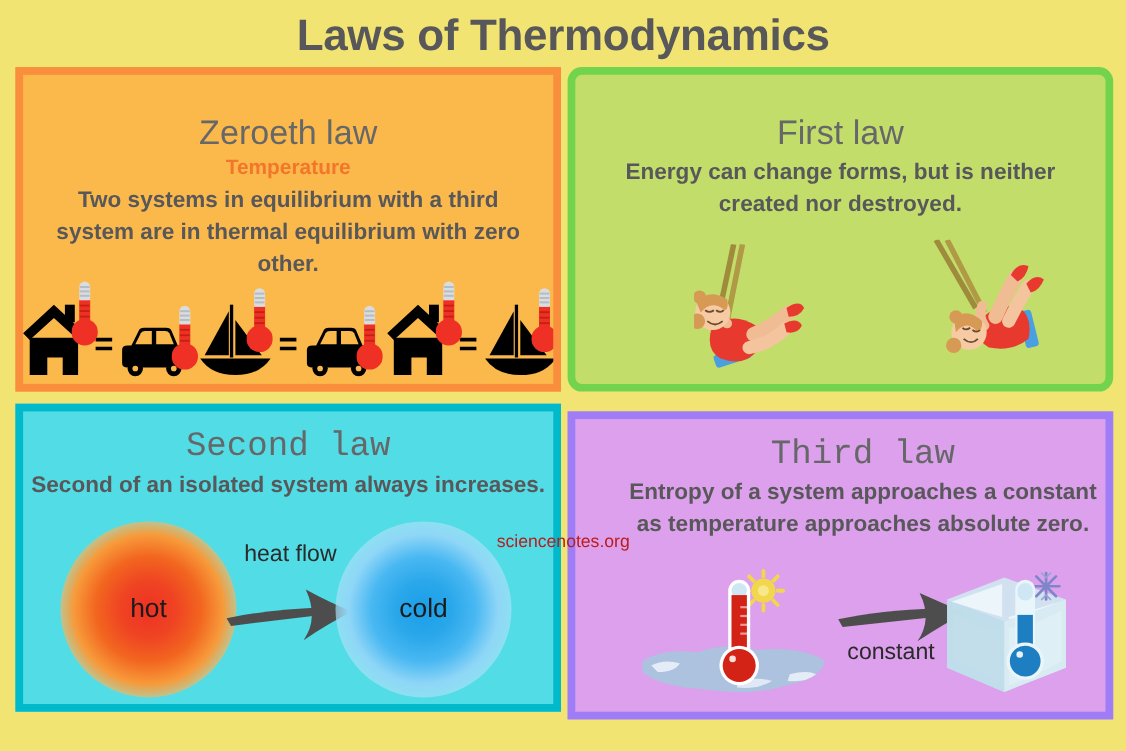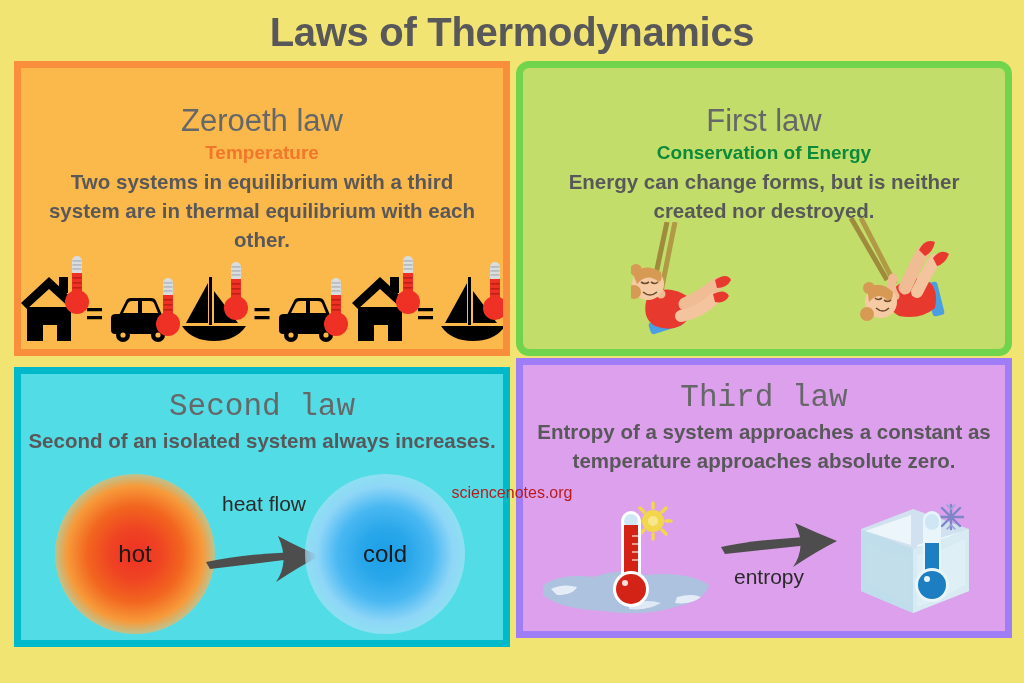--- a/index.html
+++ b/index.html
@@ -47,24 +47,25 @@
     border-color: #72d44c;
     border-radius: 13px;
   }
   .panel-second {
     left: 14px; top: 367px; width: 496px; height: 280px;
     background: #52dce5;
     border-width: 7px;
     border-color: #00b9cb;
   }
   .panel-third {
-    left: 516px; top: 358px; width: 496px; height: 280px;
+    left: 516px; top: 374px; width: 496px; height: 280px;
     background: #dda0ec;
     border-width: 7px;
     border-color: #9e7df6;
+    padding-left: 41px;
   }
 
   .panel-inner {
     position: relative;
     width: 100%; height: 100%;
   }
 
   .law-title {
     text-align: center;
     font-size: 31px;
@@ -225,21 +226,21 @@
 <body>
 
 <div id="infographic">
 
   <div class="title">Laws of Thermodynamics</div>
 
   <div class="panel panel-zeroeth">
     <div class="panel-inner">
       <div class="law-title">Zeroeth law</div>
       <div class="law-subtitle temp">Temperature</div>
-      <div class="law-body">Two systems in equilibrium with a third system are in thermal equilibrium with each other.</div>
+      <div class="law-body">Two systems in equilibrium with a third system are in thermal equilibrium with zero other.</div>
 
       <div class="icon-row">
 
         <div class="eqgroup">
           <div class="obj house">
             <svg width="68" height="74" viewBox="0 0 68 74">
               <polygon points="6,34 34,8 62,34 56,40 34,20 12,40" fill="#000"></polygon>
               <rect x="44" y="8" width="9" height="16" fill="#000"></rect>
               <path d="M12 38 L56 38 L56 72 L42 72 L42 56 L28 56 L28 72 L12 72 Z" fill="#000"></path>
             </svg>
@@ -368,21 +369,20 @@
           </div>
         </div>
 
       </div>
     </div>
   </div>
 
   <div class="panel panel-first">
     <div class="panel-inner">
       <div class="law-title">First law</div>
-      <div class="law-subtitle energy">Conservation of Energy</div>
       <div class="law-body">Energy can change forms, but is neither created nor destroyed.</div>
 
       <div class="swing-area">
 
         <div class="swing-left">
           <svg width="118" height="128" viewBox="0 0 118 128">
 
             <path d="M36 0 L22 66" stroke="#9e8b3c" stroke-width="5" fill="none"></path>
             <path d="M44 0 L30 70" stroke="#b09a45" stroke-width="5" fill="none"></path>
 
@@ -516,21 +516,21 @@
           </svg>
         </div>
 
         <div class="arrow-3">
           <svg width="126" height="50" viewBox="0 0 126 50">
             <path d="M2 26 Q40 18 92 16 L90 24 L6 33 Z" fill="#4d4d4d"></path>
             <path d="M76 2 Q98 12 118 20 Q98 30 74 46 Q88 26 76 2 Z" fill="#4d4d4d"></path>
           </svg>
         </div>
 
-        <div class="entropy-label">entropy</div>
+        <div class="entropy-label">constant</div>
 
         <div class="ice-group">
           <svg width="128" height="128" viewBox="0 0 128 128">
 
             <path d="M10 34 L62 14 L118 34 L118 96 L62 118 L10 96 Z" fill="#cfe6ef" opacity="0.92"></path>
             <path d="M10 34 L62 54 L62 118 L10 96 Z" fill="#bcdde9" opacity="0.9"></path>
             <path d="M62 54 L118 34 L118 96 L62 118 Z" fill="#d8ecf3" opacity="0.9"></path>
             <path d="M14 36 L60 20 L60 50 Q40 44 14 36 Z" fill="#f0f8fb" opacity="0.85"></path>
             <path d="M66 50 L112 36 Q88 46 66 52 Z" fill="#f0f8fb" opacity="0.85"></path>
             <path d="M16 46 Q40 62 58 60 L58 110 Q34 98 16 88 Z" fill="#c3e0ea" opacity="0.6"></path>

